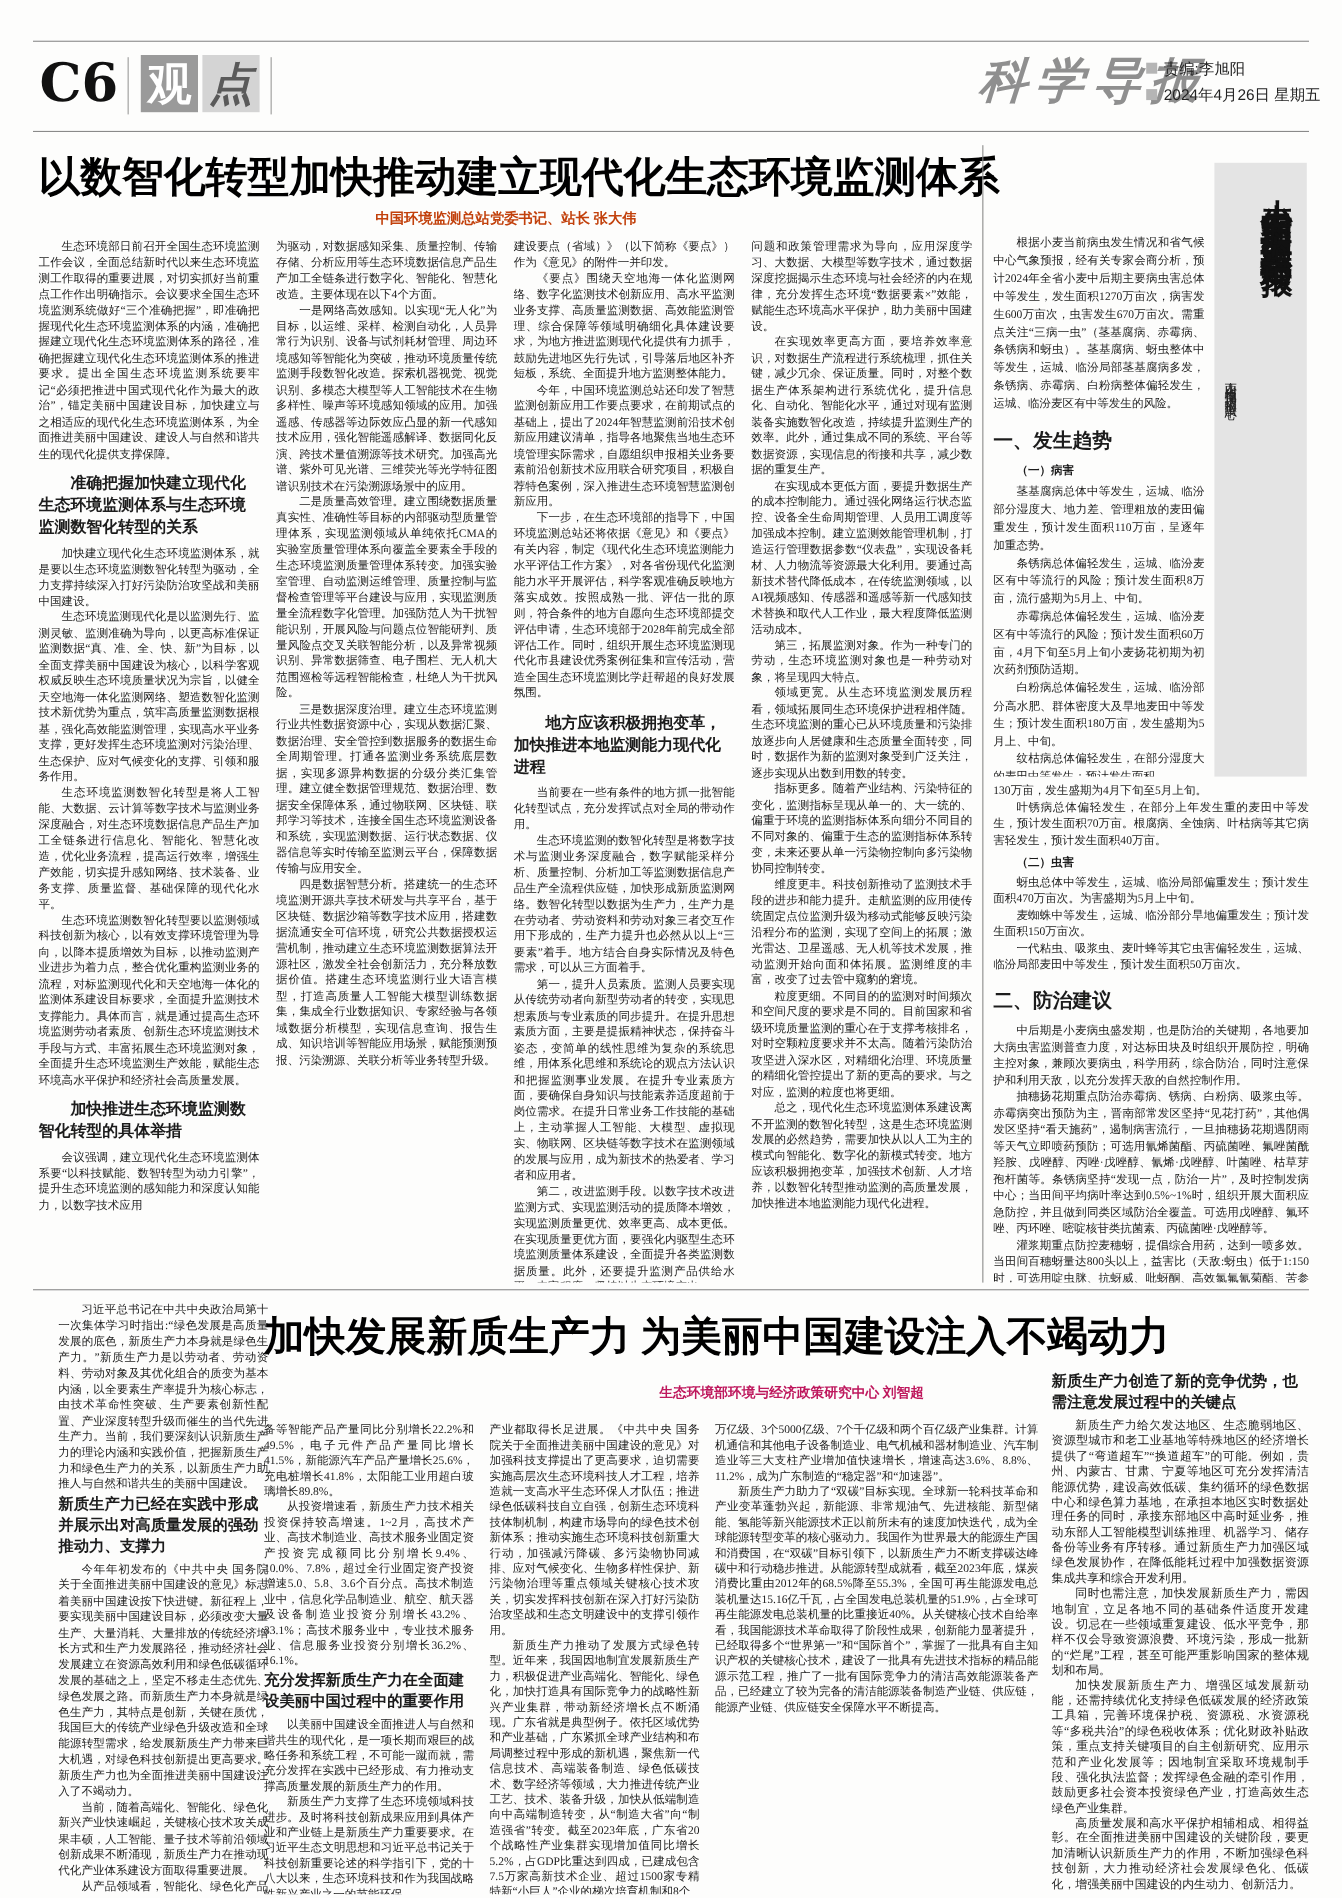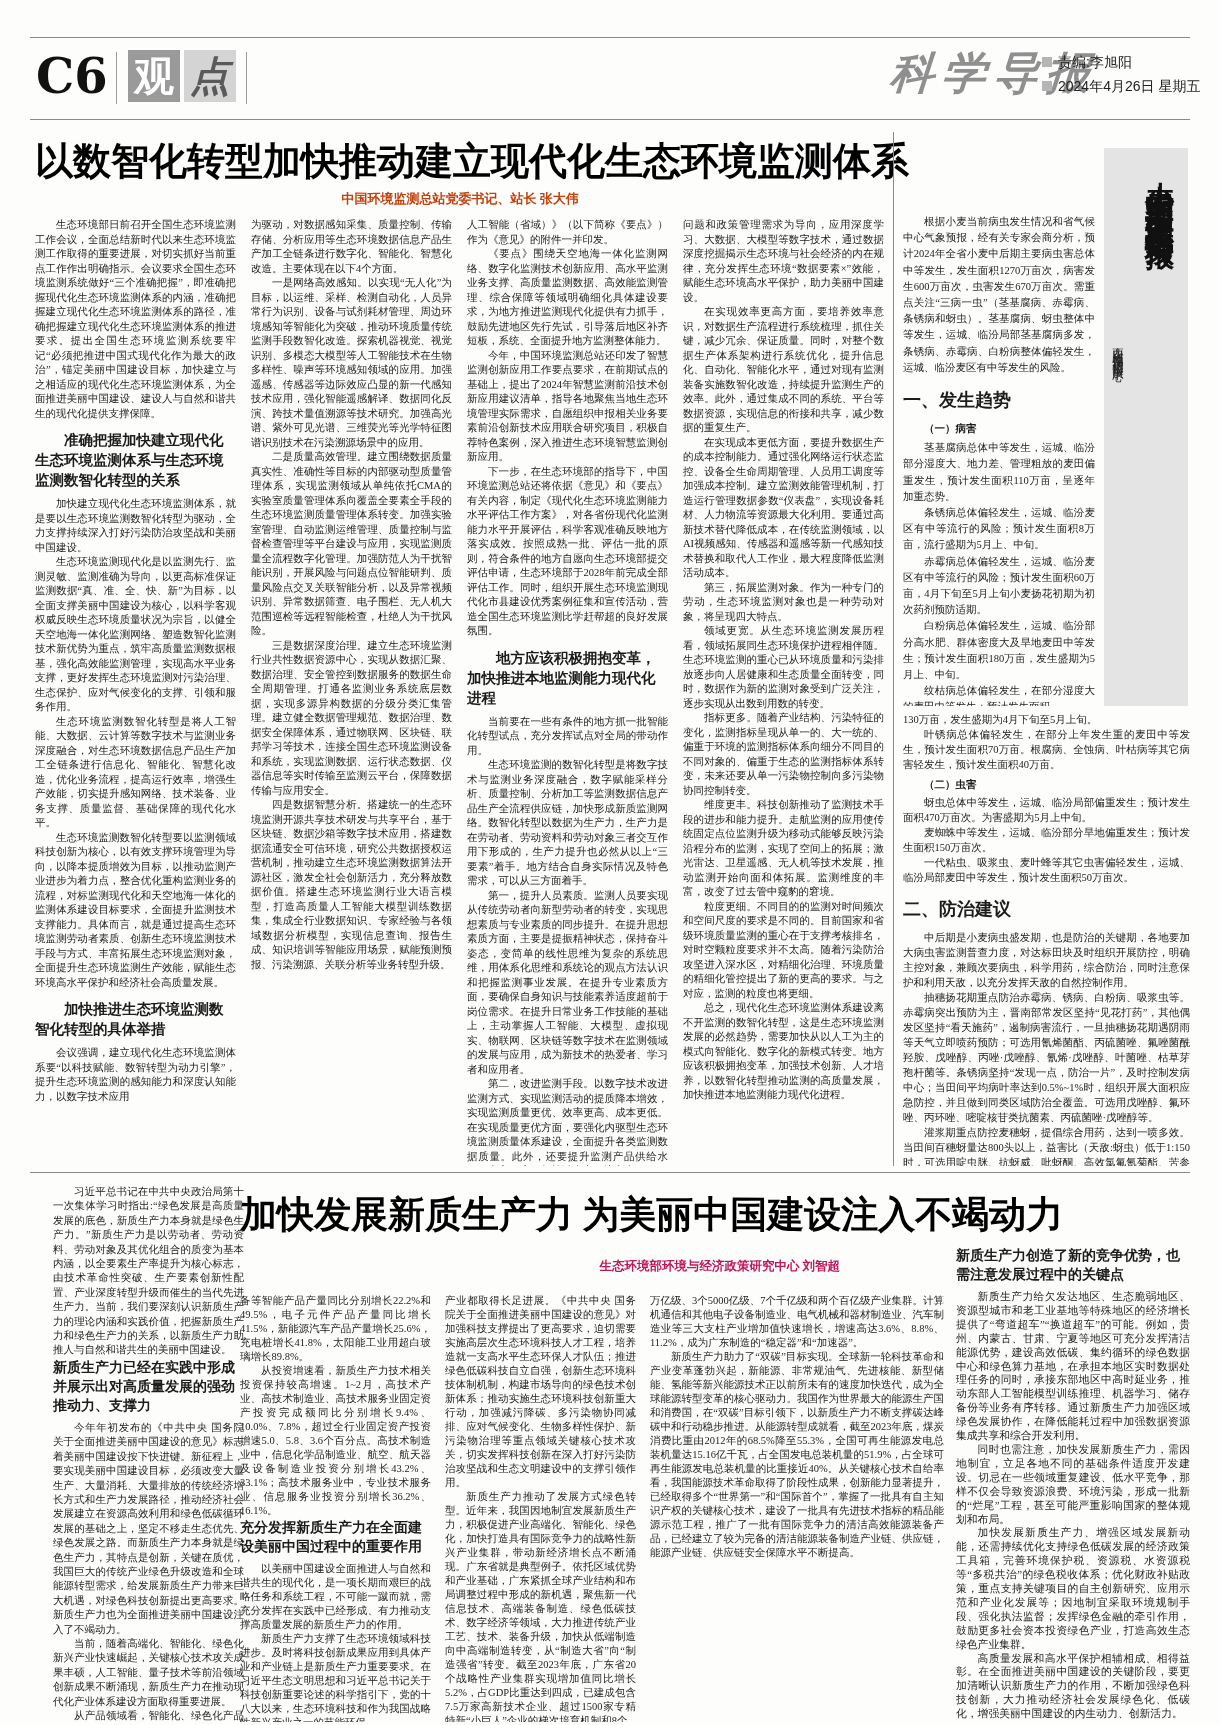--- a/index.html
+++ b/index.html
@@ -93,21 +93,21 @@
       <div class="blk p">会议强调，建立现代化生态环境监测体系要“以科技赋能、数智转型为动力引擎”，提升生态环境监测的感知能力和深度认知能力，以数字技术应用</div>
     </div>
   <div class="mcol">
       <div class="blk pc">为驱动，对数据感知采集、质量控制、传输存储、分析应用等生态环境数据信息产品生产加工全链条进行数字化、智能化、智慧化改造。主要体现在以下4个方面。</div>
       <div class="blk p">一是网络高效感知。以实现“无人化”为目标，以运维、采样、检测自动化，人员异常行为识别、设备与试剂耗材管理、周边环境感知等智能化为突破，推动环境质量传统监测手段数智化改造。探索机器视觉、视觉识别、多模态大模型等人工智能技术在生物多样性、噪声等环境感知领域的应用。加强遥感、传感器等边际效应凸显的新一代感知技术应用，强化智能遥感解译、数据同化反演、跨技术量值溯源等技术研究。加强高光谱、紫外可见光谱、三维荧光等光学特征图谱识别技术在污染溯源场景中的应用。</div>
       <div class="blk p">二是质量高效管理。建立围绕数据质量真实性、准确性等目标的内部驱动型质量管理体系，实现监测领域从单纯依托CMA的实验室质量管理体系向覆盖全要素全手段的生态环境监测质量管理体系转变。加强实验室管理、自动监测运维管理、质量控制与监督检查管理等平台建设与应用，实现监测质量全流程数字化管理。加强防范人为干扰智能识别，开展风险与问题点位智能研判、质量风险点交叉关联智能分析，以及异常视频识别、异常数据筛查、电子围栏、无人机大范围巡检等远程智能检查，杜绝人为干扰风险。</div>
       <div class="blk p">三是数据深度治理。建立生态环境监测行业共性数据资源中心，实现从数据汇聚、数据治理、安全管控到数据服务的数据生命全周期管理。打通各监测业务系统底层数据，实现多源异构数据的分级分类汇集管理。建立健全数据管理规范、数据治理、数据安全保障体系，通过物联网、区块链、联邦学习等技术，连接全国生态环境监测设备和系统，实现监测数据、运行状态数据、仪器信息等实时传输至监测云平台，保障数据传输与应用安全。</div>
       <div class="blk p">四是数据智慧分析。搭建统一的生态环境监测开源共享技术研发与共享平台，基于区块链、数据沙箱等数字技术应用，搭建数据流通安全可信环境，研究公共数据授权运营机制，推动建立生态环境监测数据算法开源社区，激发全社会创新活力，充分释放数据价值。搭建生态环境监测行业大语言模型，打造高质量人工智能大模型训练数据集，集成全行业数据知识、专家经验与各领域数据分析模型，实现信息查询、报告生成、知识培训等智能应用场景，赋能预测预报、污染溯源、关联分析等业务转型升级。</div>
     </div>
   <div class="mcol">
-      <div class="blk pc">人工智能（省域）》（以下简称《要点》）作为《意见》的附件一并印发。</div>
+      <div class="blk pc">建设要点（省域）》（以下简称《要点》）作为《意见》的附件一并印发。</div>
       <div class="blk p">《要点》围绕天空地海一体化监测网络、数字化监测技术创新应用、高水平监测业务支撑、高质量监测数据、高效能监测管理、综合保障等领域明确细化具体建设要求，为地方推进监测现代化提供有力抓手，鼓励先进地区先行先试，引导落后地区补齐短板，系统、全面提升地方监测整体能力。</div>
       <div class="blk p">今年，中国环境监测总站还印发了智慧监测创新应用工作要点要求，在前期试点的基础上，提出了2024年智慧监测前沿技术创新应用建议清单，指导各地聚焦当地生态环境管理实际需求，自愿组织申报相关业务要素前沿创新技术应用联合研究项目，积极自荐特色案例，深入推进生态环境智慧监测创新应用。</div>
       <div class="blk p">下一步，在生态环境部的指导下，中国环境监测总站还将依据《意见》和《要点》有关内容，制定《现代化生态环境监测能力水平评估工作方案》，对各省份现代化监测能力水平开展评估，科学客观准确反映地方落实成效。按照成熟一批、评估一批的原则，符合条件的地方自愿向生态环境部提交评估申请，生态环境部于2028年前完成全部评估工作。同时，组织开展生态环境监测现代化市县建设优秀案例征集和宣传活动，营造全国生态环境监测比学赶帮超的良好发展氛围。</div>
       <div class="blk h">地方应该积极拥抱变革，加快推进本地监测能力现代化进程</div>
       <div class="blk p">当前要在一些有条件的地方抓一批智能化转型试点，充分发挥试点对全局的带动作用。</div>
       <div class="blk p">生态环境监测的数智化转型是将数字技术与监测业务深度融合，数字赋能采样分析、质量控制、分析加工等监测数据信息产品生产全流程供应链，加快形成新质监测网络。数智化转型以数据为生产力，生产力是在劳动者、劳动资料和劳动对象三者交互作用下形成的，生产力提升也必然从以上“三要素”着手。地方结合自身实际情况及特色需求，可以从三方面着手。</div>
       <div class="blk p">第一，提升人员素质。监测人员要实现从传统劳动者向新型劳动者的转变，实现思想素质与专业素质的同步提升。在提升思想素质方面，主要是提振精神状态，保持奋斗姿态，变简单的线性思维为复杂的系统思维，用体系化思维和系统论的观点方法认识和把握监测事业发展。在提升专业素质方面，要确保自身知识与技能素养适度超前于岗位需求。在提升日常业务工作技能的基础上，主动掌握人工智能、大模型、虚拟现实、物联网、区块链等数字技术在监测领域的发展与应用，成为新技术的热爱者、学习者和应用者。</div>
       <div class="blk p">第二，改进监测手段。以数字技术改进监测方式、实现监测活动的提质降本增效，实现监测质量更优、效率更高、成本更低。在实现质量更优方面，要强化内驱型生态环境监测质量体系建设，全面提升各类监测数据质量。此外，还要提升监测产品供给水平、丰富程度，坚持以生态环境突出</div>
     </div>
   <div class="mcol">

